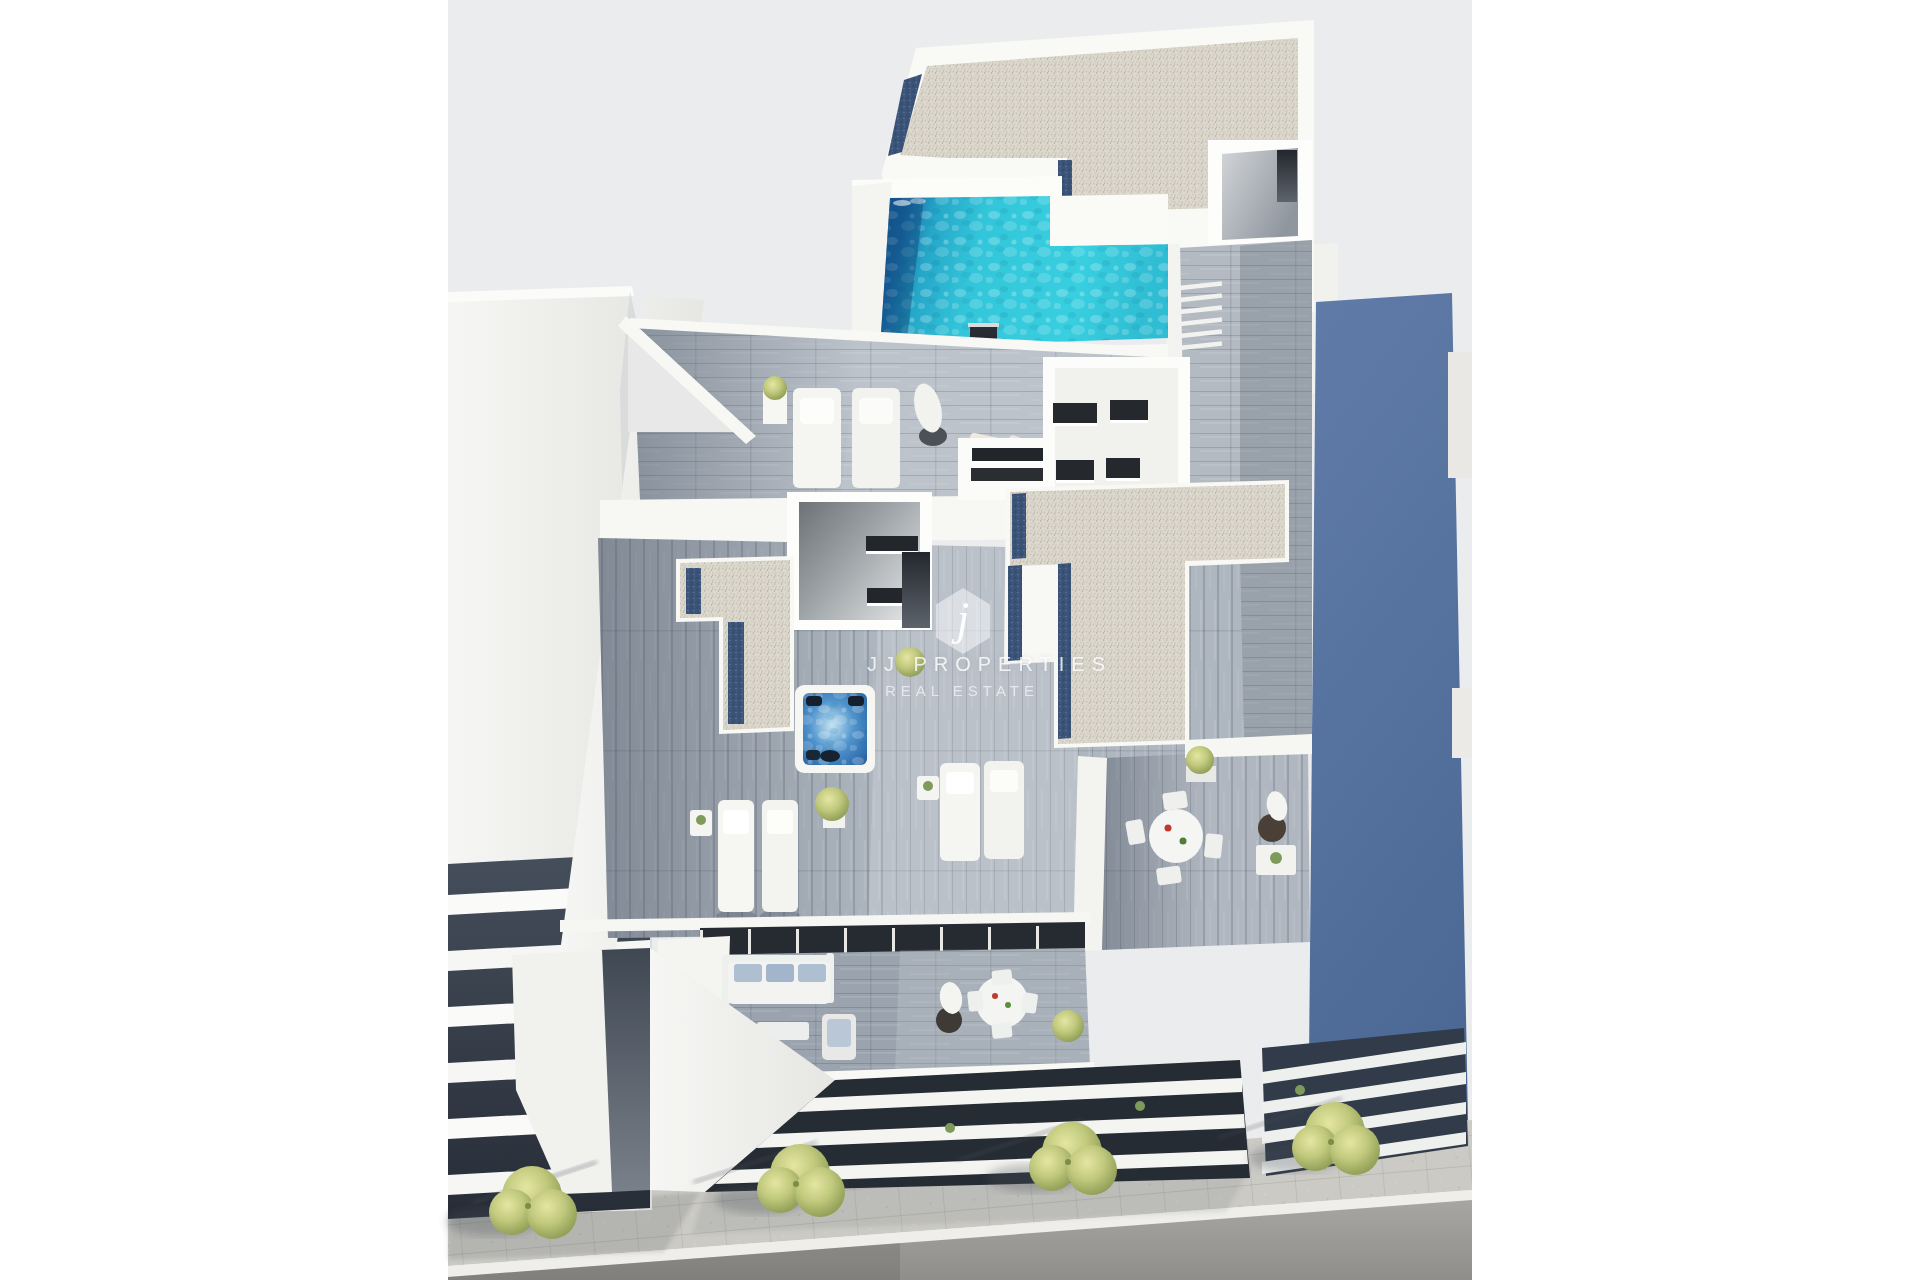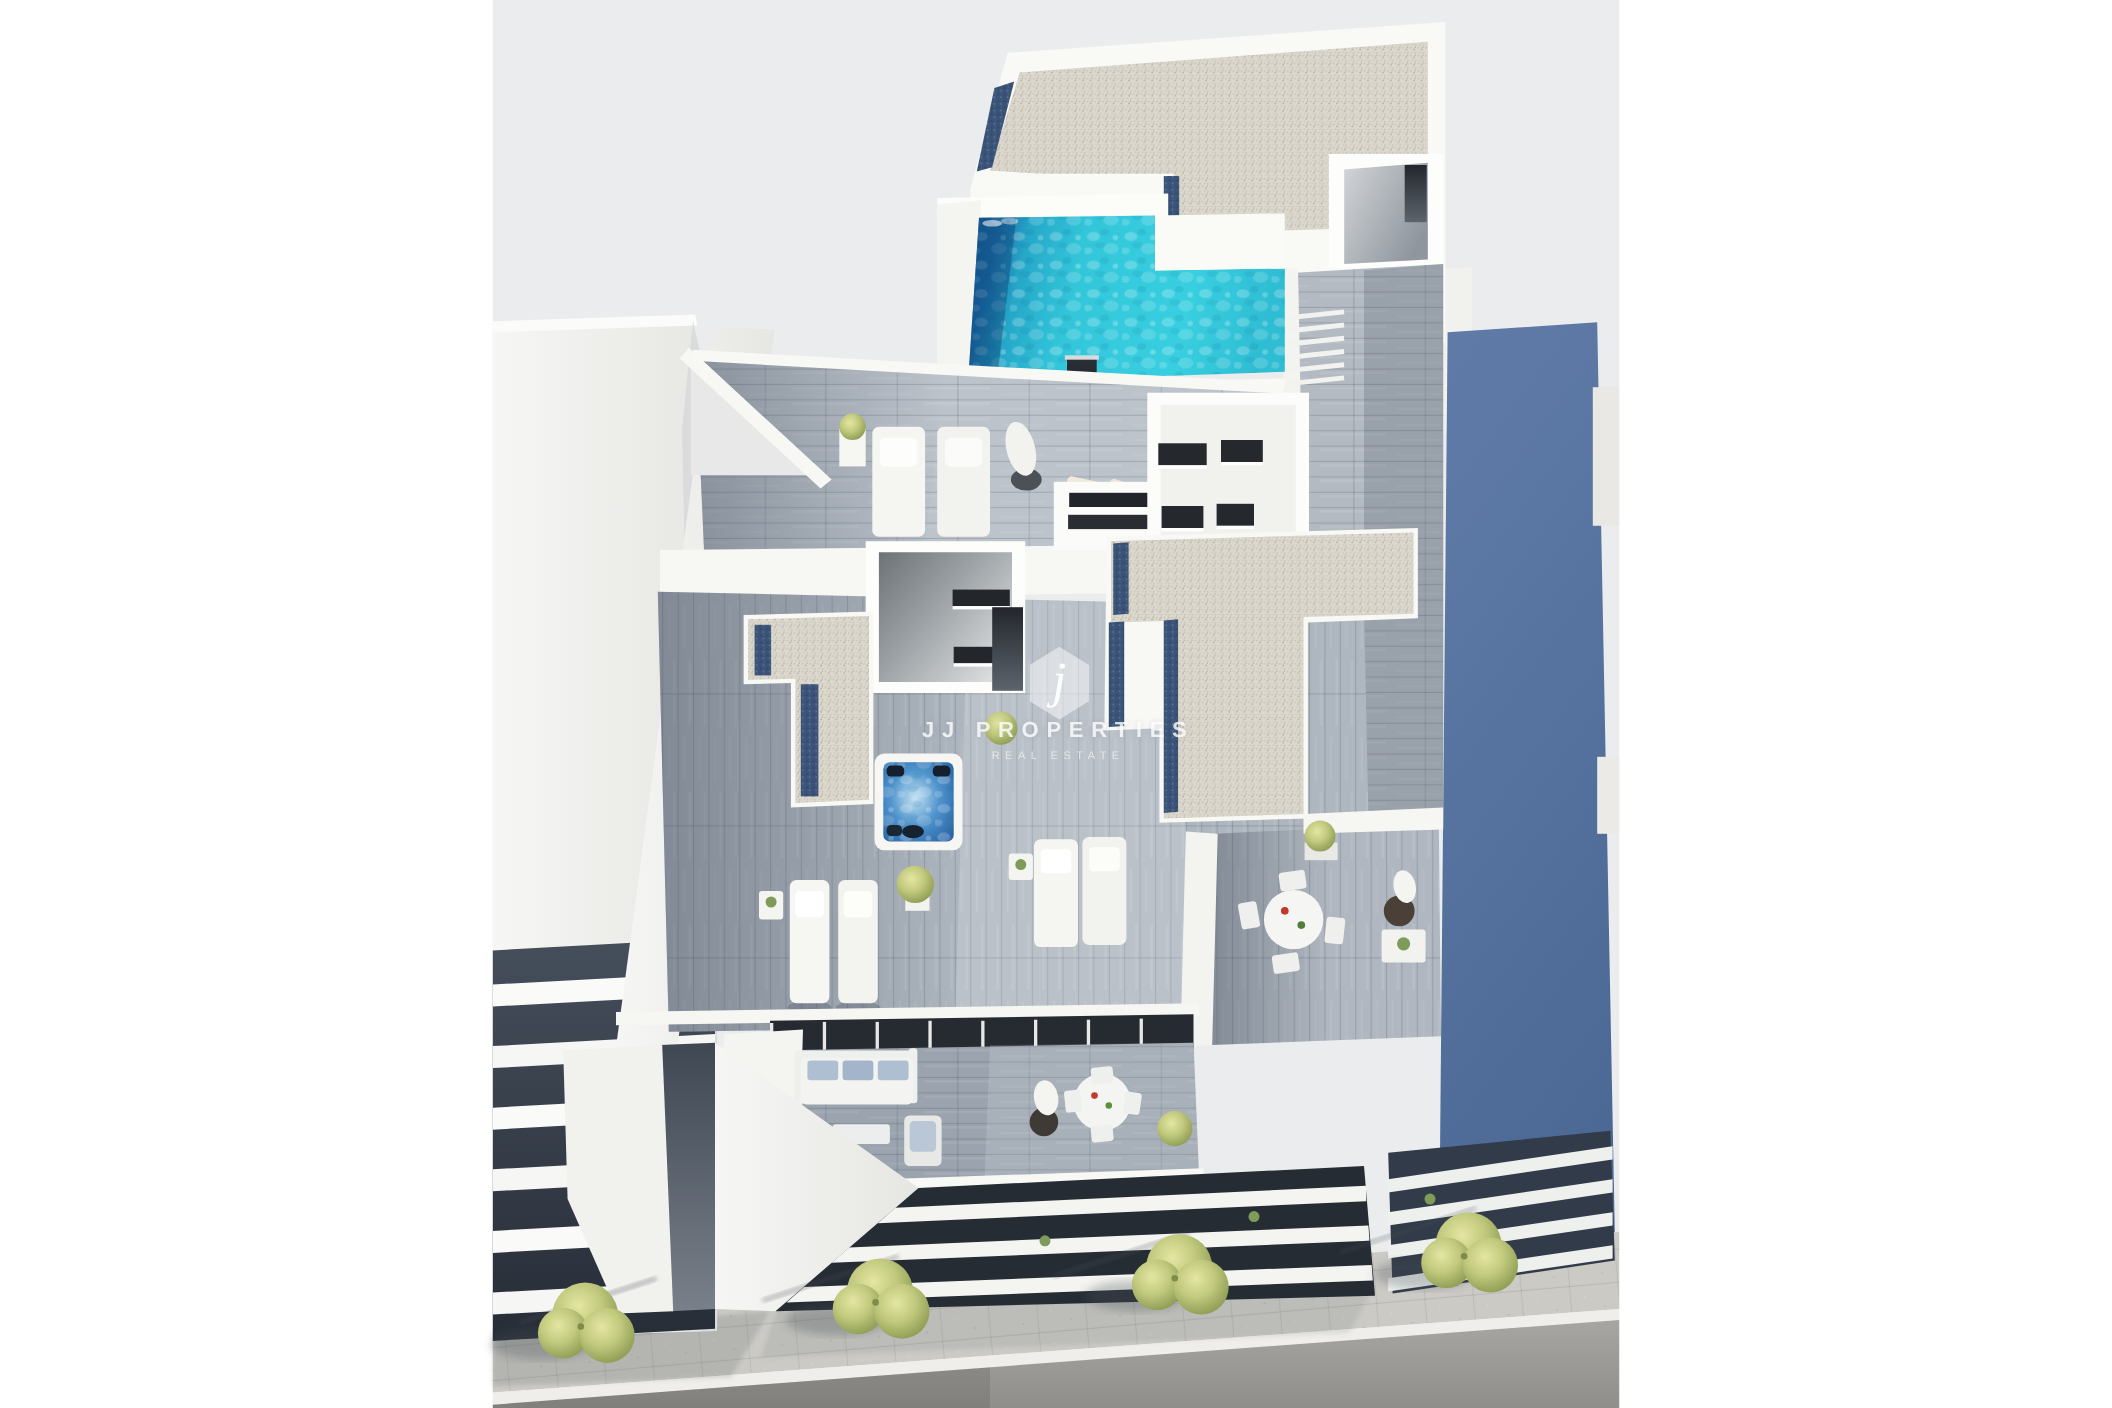--- a/index.html
+++ b/index.html
@@ -6,25 +6,25 @@
   .stage{position:relative;width:1920px;height:1280px;background:#ffffff;overflow:hidden;
          font-family:"Liberation Sans", sans-serif;}
   .stage svg{position:absolute;left:0;top:0;}
   .watermark{position:absolute;z-index:10;pointer-events:none;}
   .wm-hex{left:936px;top:588px;width:54px;height:66px;
           background:rgba(255,255,255,.48);
           clip-path:polygon(50% 0,100% 25%,100% 75%,50% 100%,0 75%,0 25%);
           display:flex;align-items:center;justify-content:center;}
   .wm-hex span{font-family:"Liberation Serif", serif;font-style:italic;
           font-size:46px;line-height:1;color:rgba(255,255,255,.95);margin-top:-4px;}
-  .wm-title{left:812px;top:653px;width:300px;text-align:center;
-          font-size:20px;font-weight:bold;letter-spacing:7px;color:rgba(255,255,255,.8);
+  .wm-title{left:812px;top:653px;width:300px;text-align:right;
+          font-size:20px;font-weight:normal;letter-spacing:7px;color:rgba(255,255,255,.8);
           text-shadow:0 0 5px rgba(130,140,150,.25);white-space:nowrap;}
   .wm-sub{left:862px;top:682px;width:200px;text-align:center;
-          font-size:10px;letter-spacing:5px;color:rgba(255,255,255,.62);white-space:nowrap;}
+          font-size:15px;letter-spacing:5px;color:rgba(255,255,255,.62);white-space:nowrap;}
 </style>
 </head>
 <body>
 
 <div class="stage">
 <svg width="1920" height="1280" viewBox="0 0 1920 1280">
   <defs>
     <linearGradient id="lgPool" x1="0" y1="0" x2="1" y2="0.12">
       <stop offset="0" stop-color="#12568f"></stop>
           <stop offset="0.10" stop-color="#1a69a8"></stop>

